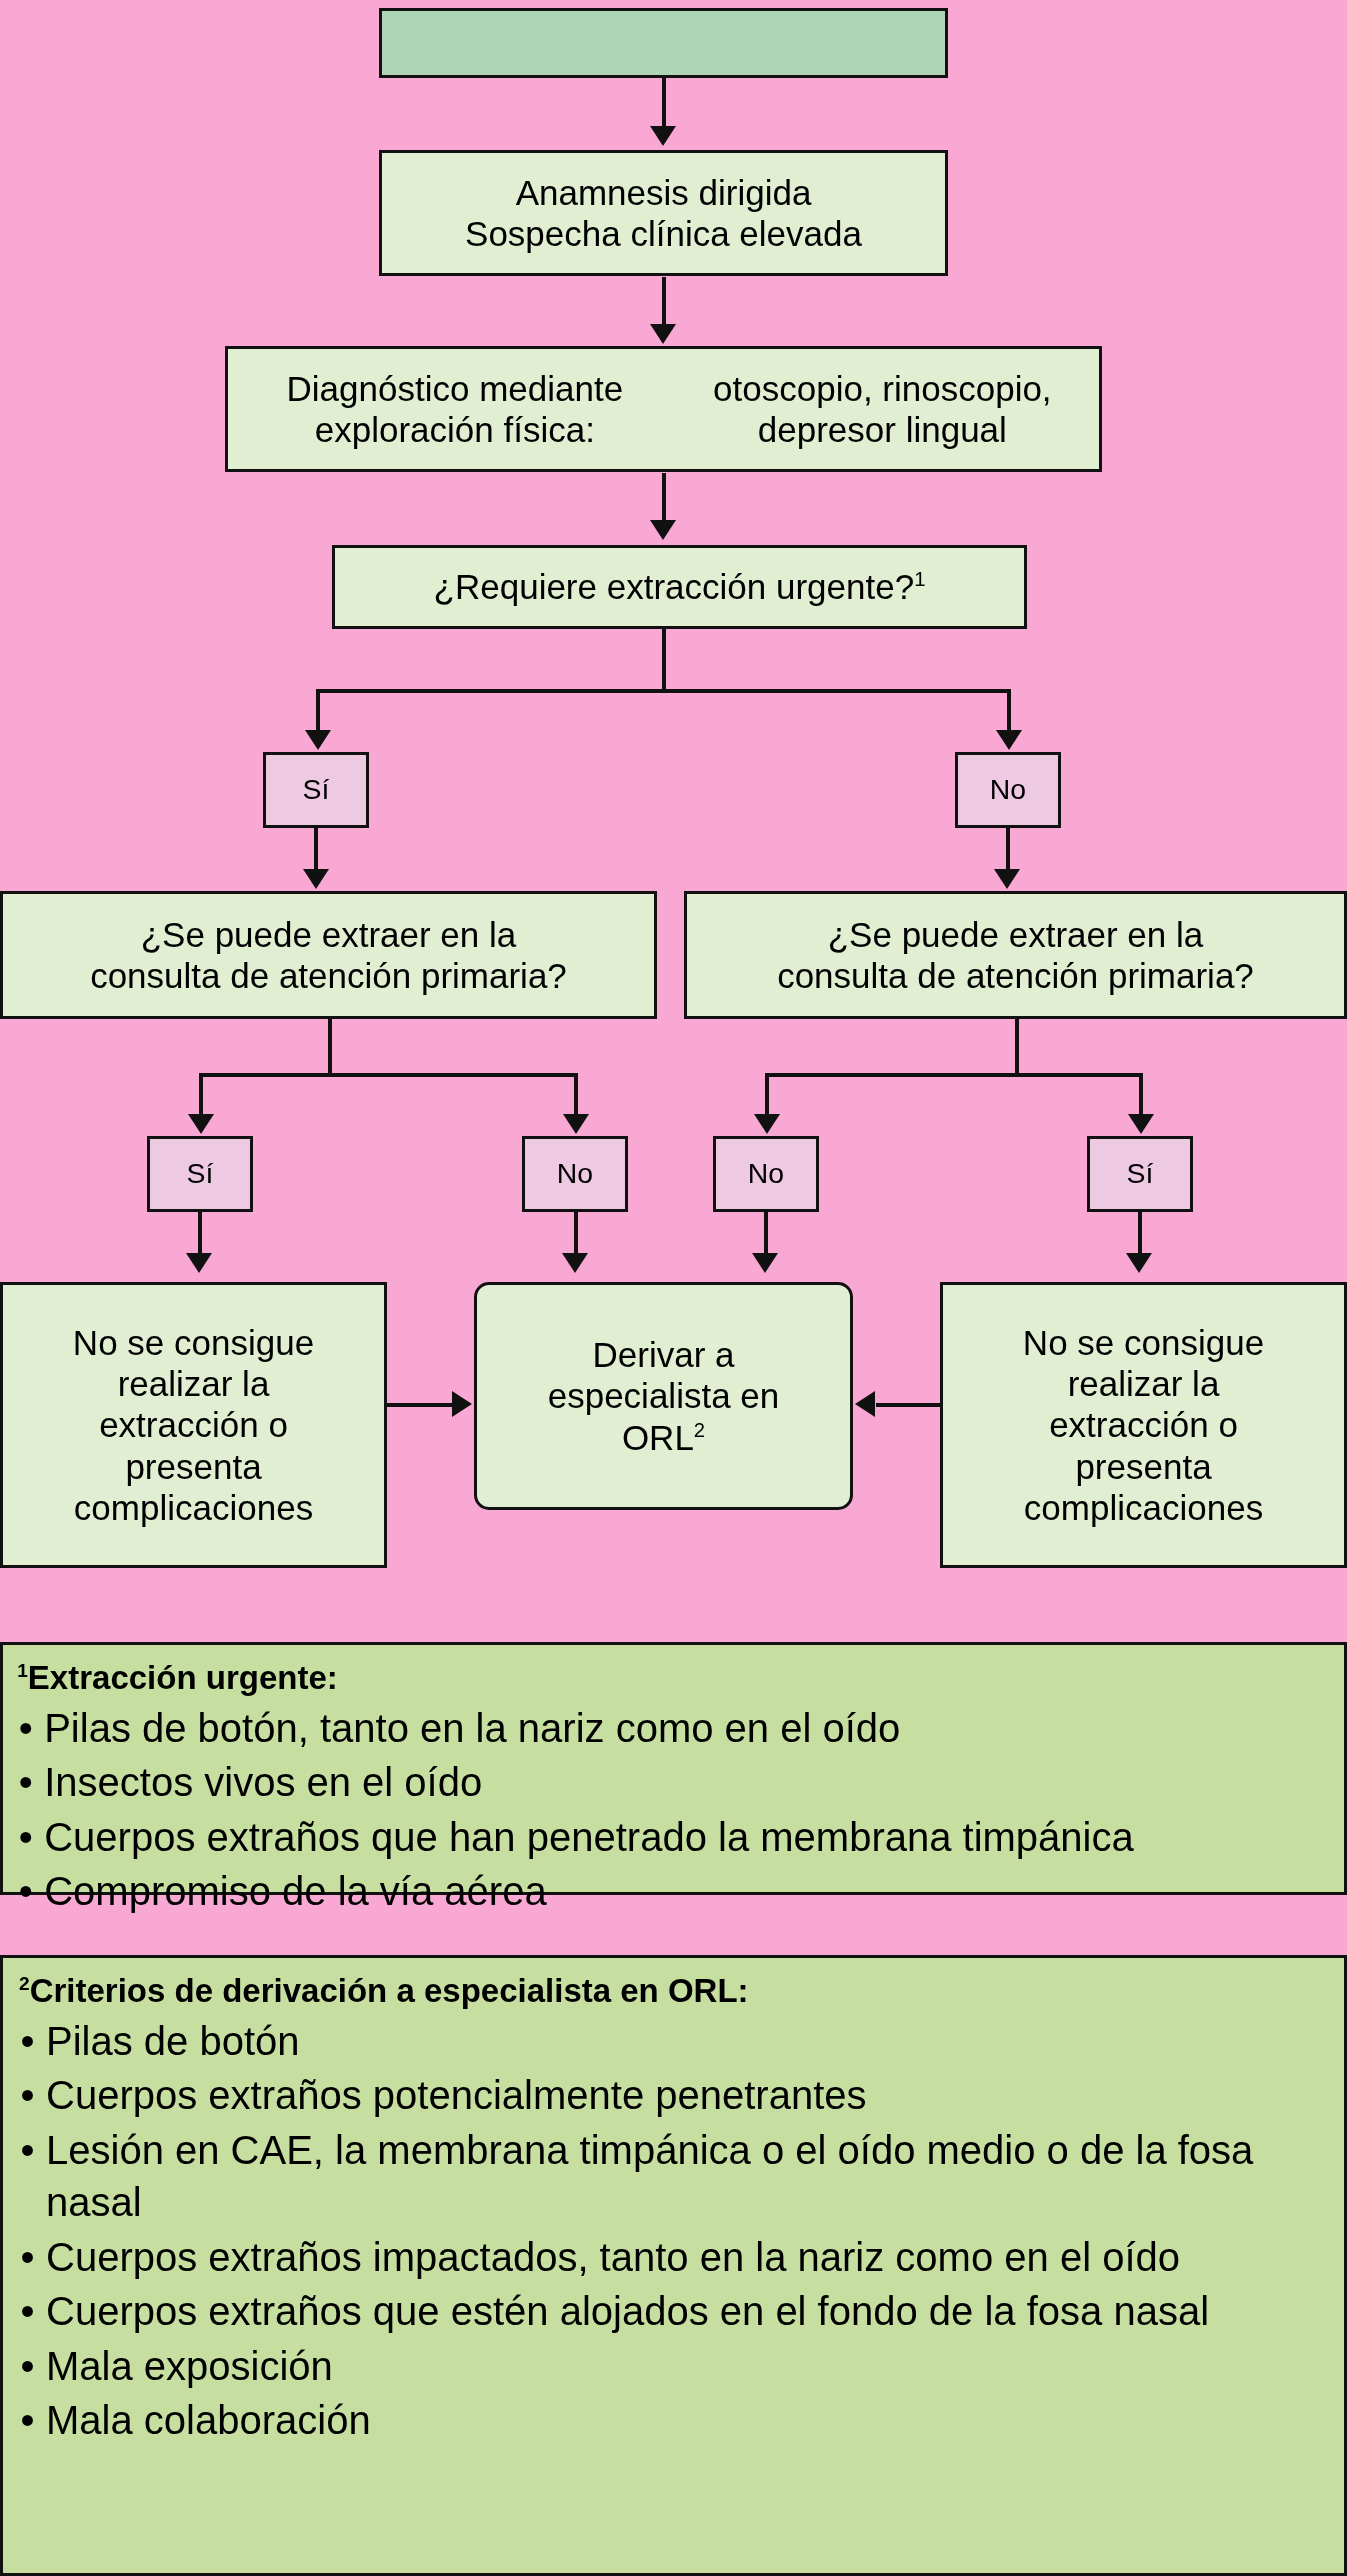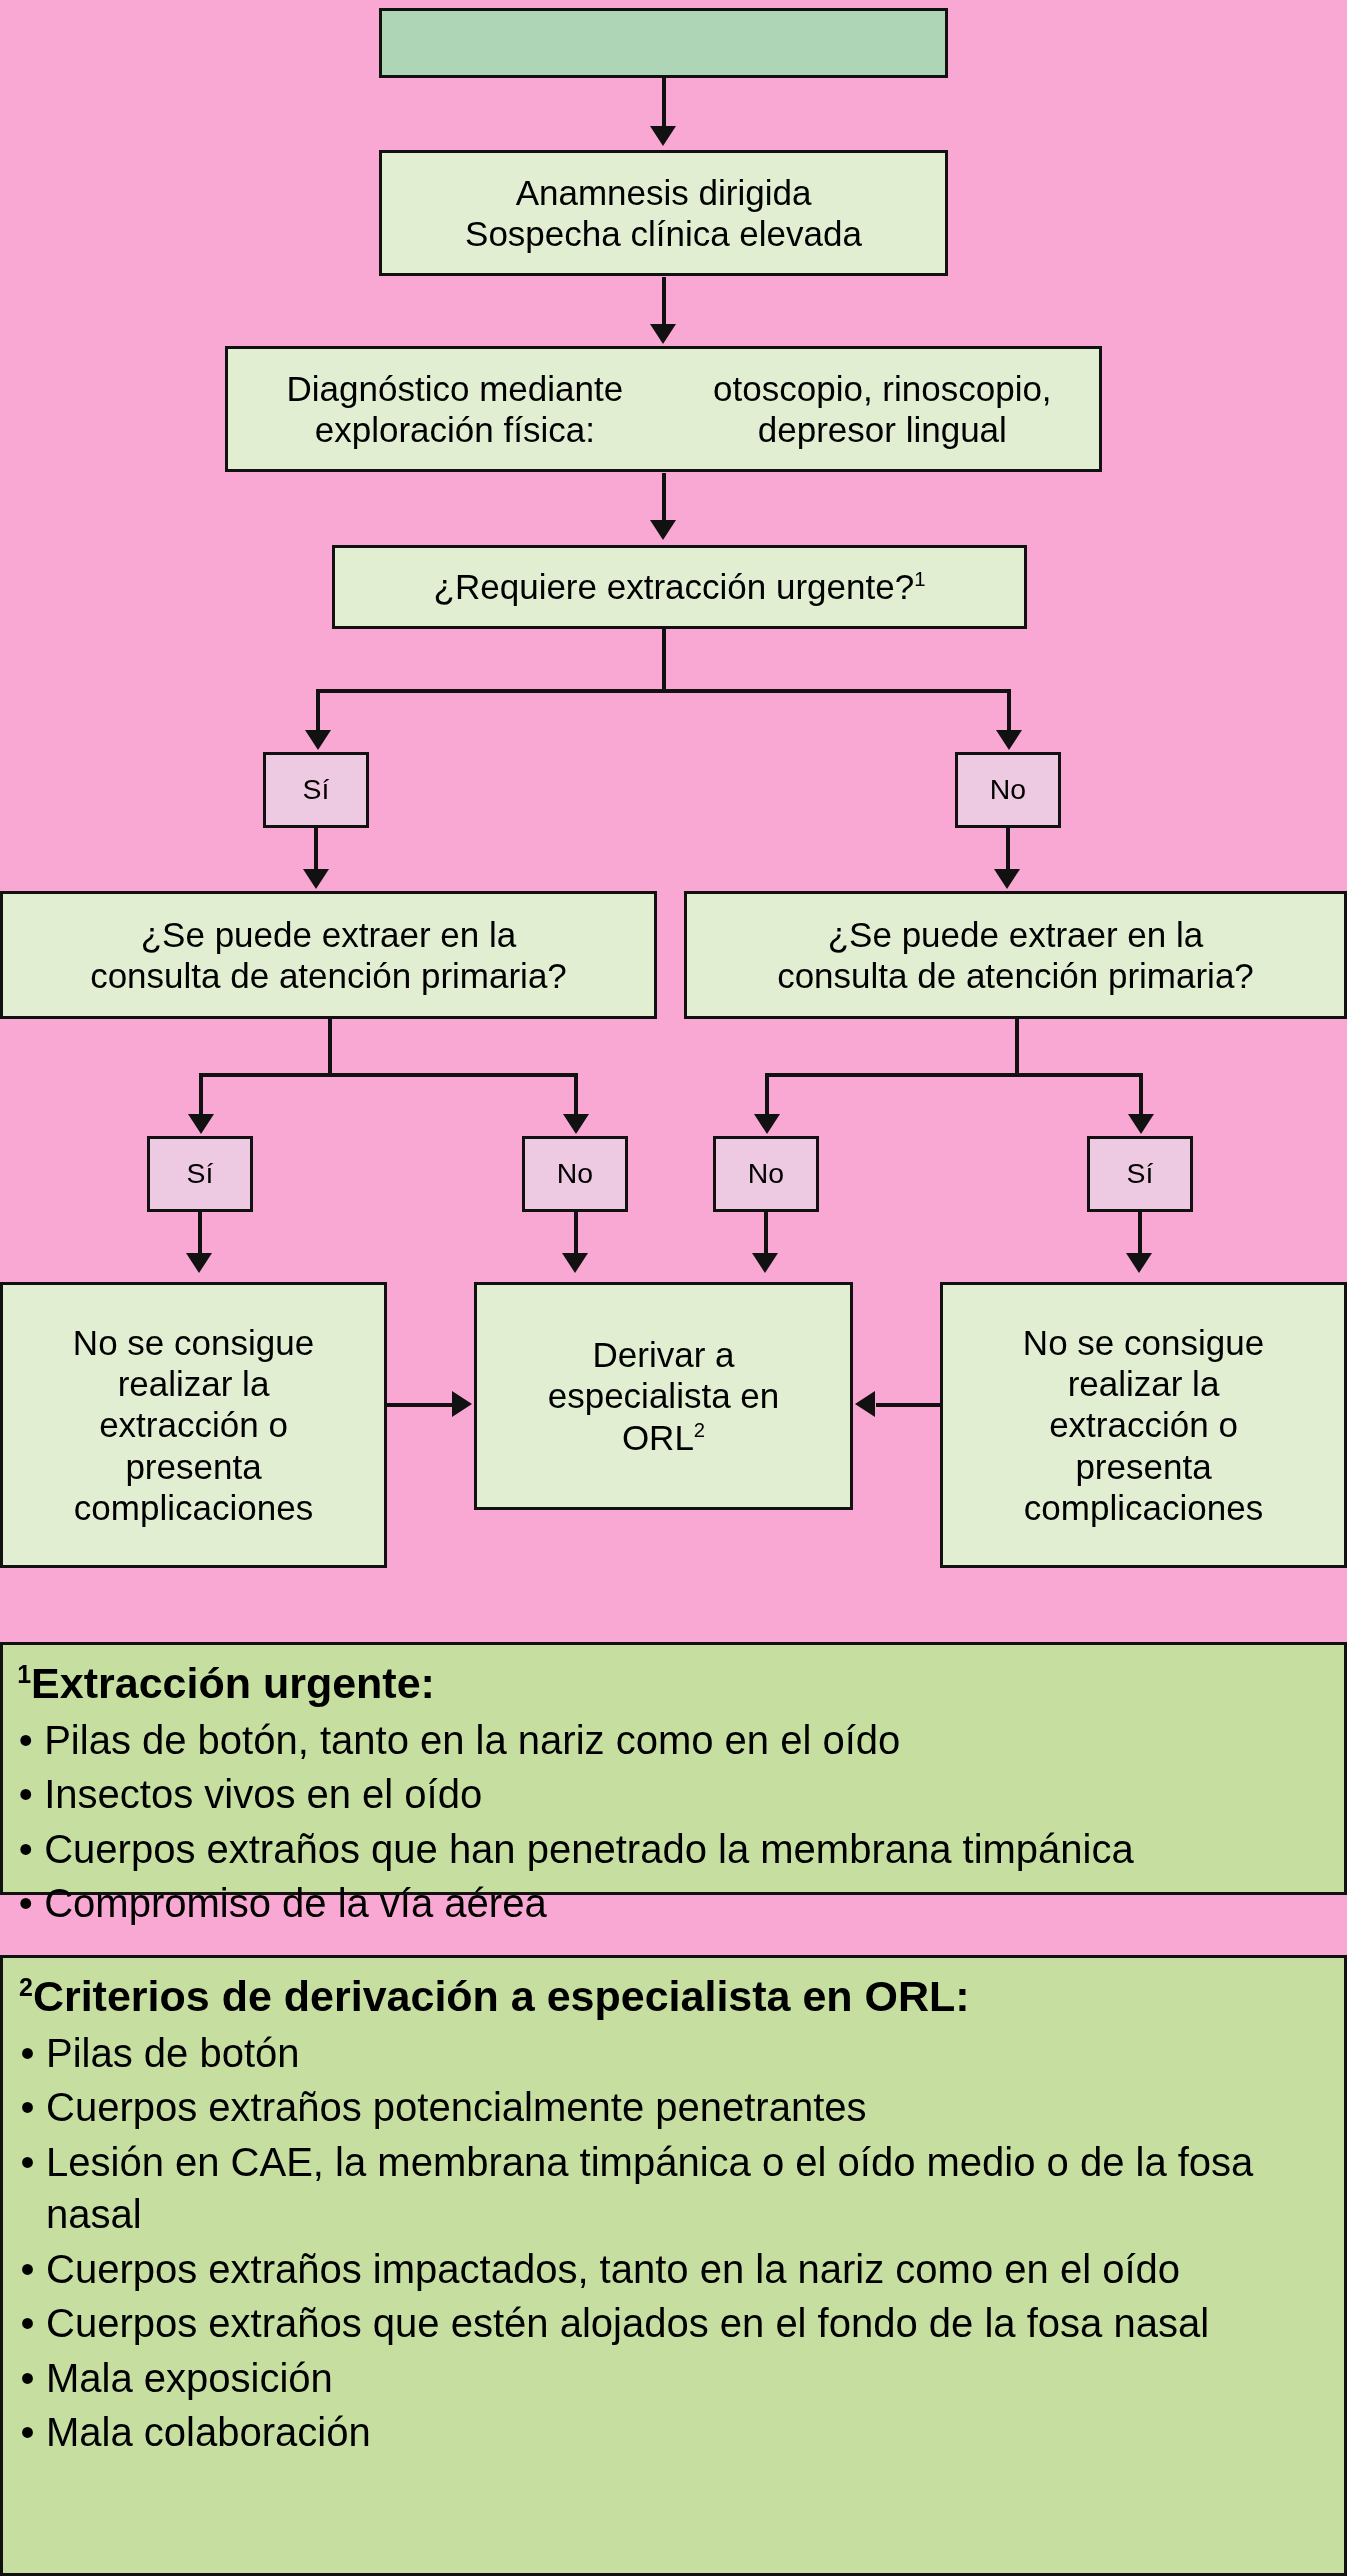--- a/index.html
+++ b/index.html
@@ -64,21 +64,21 @@
   .arrow-right{
     position:absolute;
     width:0;height:0;
     border-top:13.4px solid transparent;
     border-bottom:13.4px solid transparent;
     border-left:20.5px solid #111111;
   }
   
   .fn-head{
     font-weight:bold;
-    font-size:43px;
+    font-size:33px;
     margin:0 0 4.7px 0;
     line-height:1.2;
   }
   .fn-list{
     list-style:none;
     margin:0;
     padding:0;
   }
   .fn-list li{
     font-size:40px;
@@ -192,21 +192,21 @@
   <div class="vline" style="left:764px;top:1212px;height:49px;"></div>
   <div class="arrow-down" style="left:752px;top:1253px;"></div>
 
   <div class="vline" style="left:1138px;top:1212px;height:49px;"></div>
   <div class="arrow-down" style="left:1126px;top:1253px;"></div>
 
   <div class="node green" style="left:0px;top:1282px;width:387px;height:286px;">
     <span class="node-text" style="display:block;max-width:261px;">No se consigue realizar la extracción o presenta complicaciones</span>
   </div>
 
-  <div class="node green" style="left:474px;top:1282px;width:379px;height:228px;flex-direction:column;">
+  <div class="node green" style="left:474px;top:1282px;width:379px;height:228px;flex-direction:column;border-radius:15px;">
     <span class="node-text">Derivar a</span>
     <span class="node-text">especialista en</span>
     <span class="node-text">
       <span>ORL</span><span class="sup">2</span>
     </span>
   </div>
 
   <div class="node green" style="left:940px;top:1282px;width:407px;height:286px;">
     <span class="node-text" style="display:block;max-width:269px;">No se consigue realizar la extracción o presenta complicaciones</span>
   </div>

